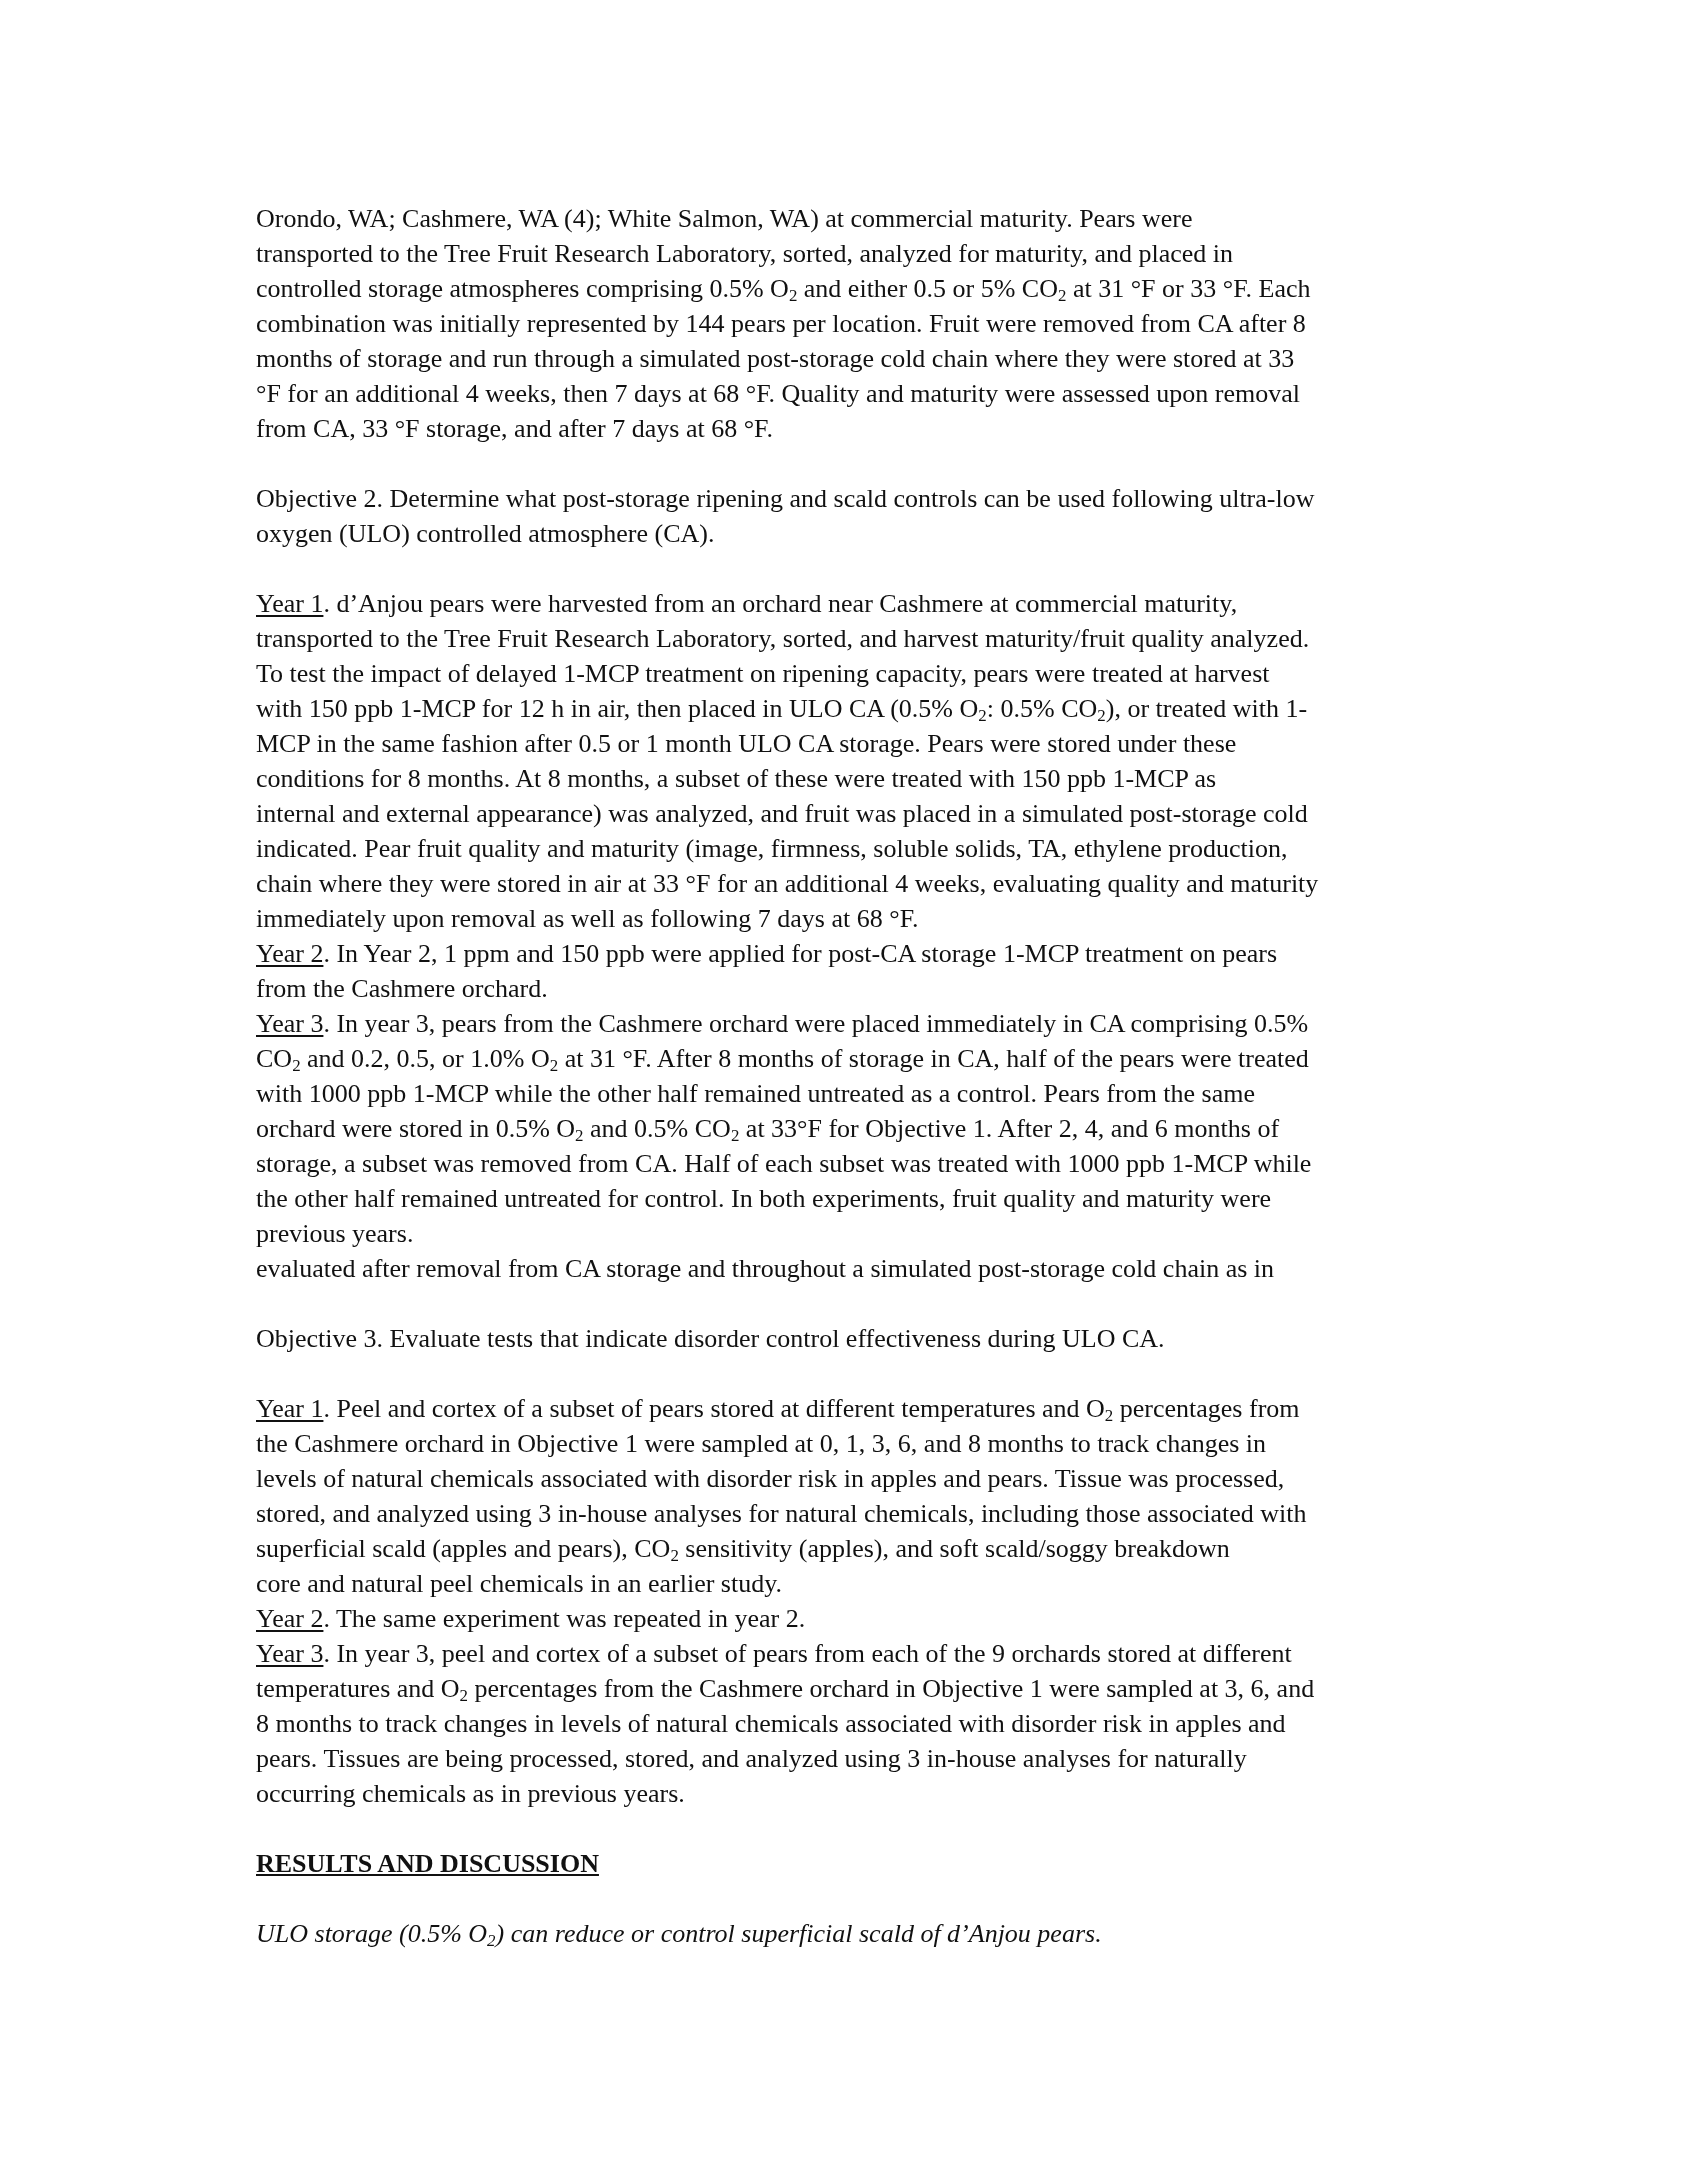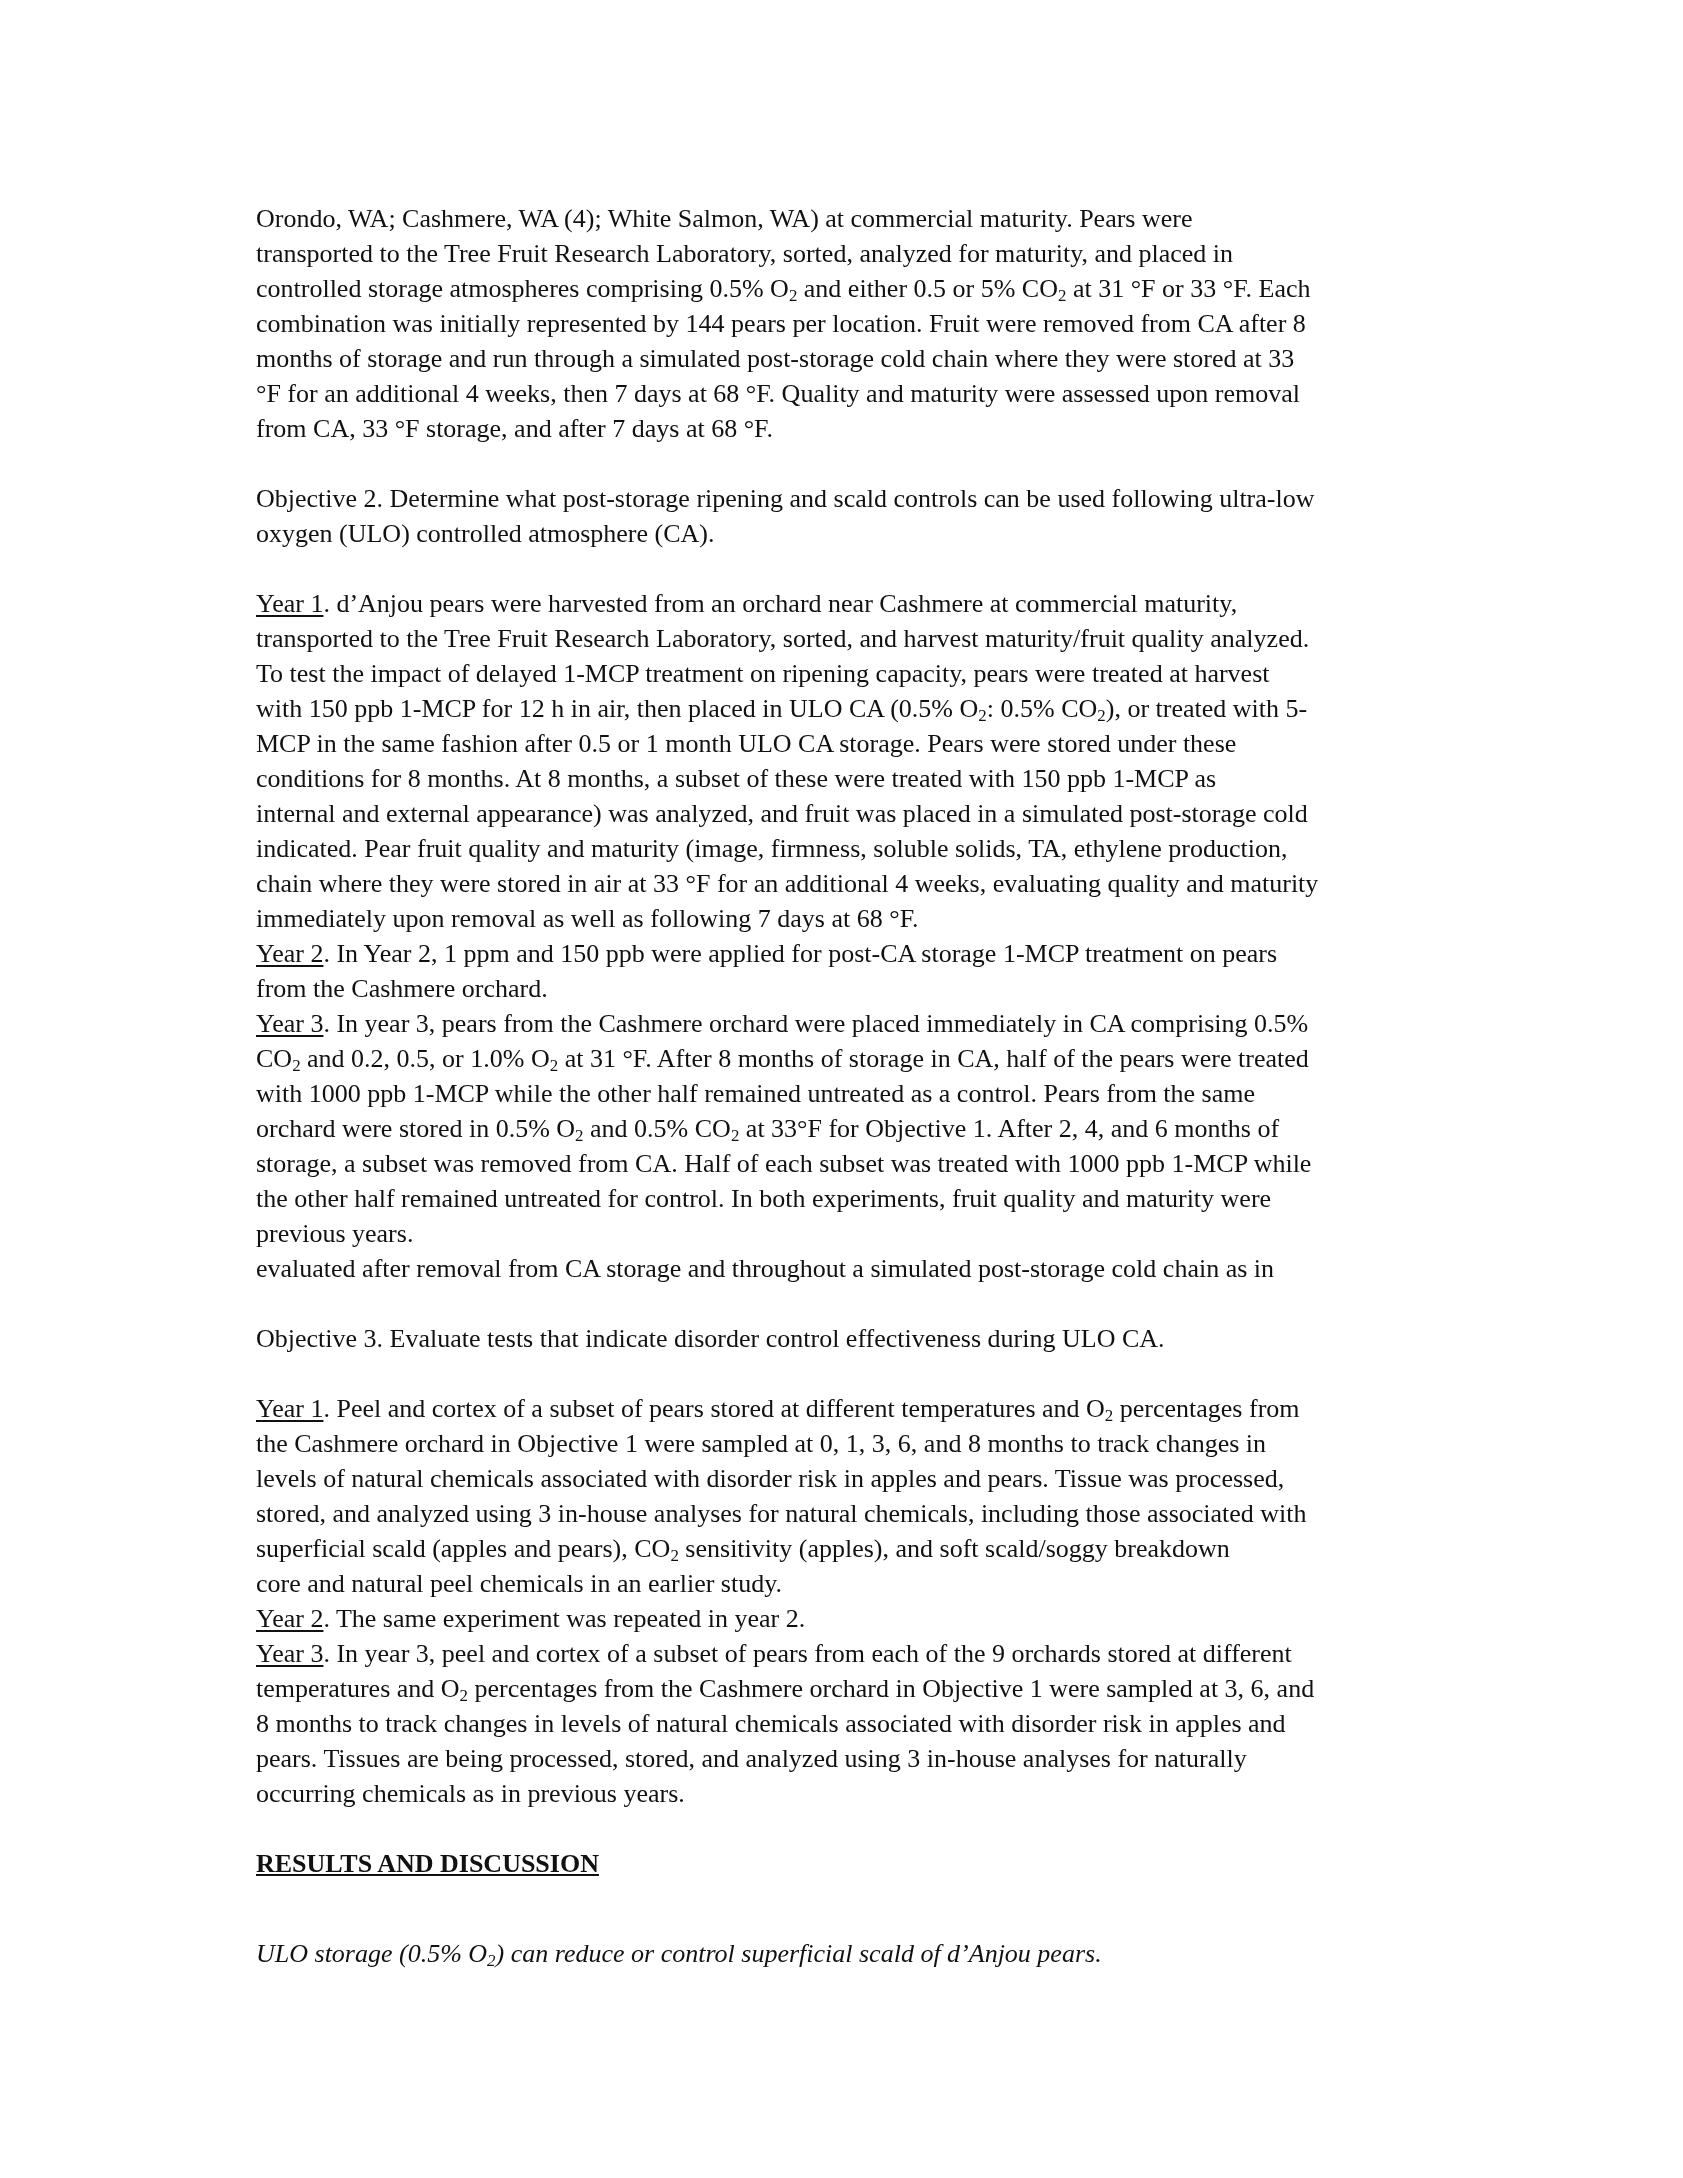--- a/index.html
+++ b/index.html
@@ -7,21 +7,21 @@
   .page {
     position: absolute; left: 256px; top: 201px; width: 1247px;
     font-family: "Liberation Serif", "DejaVu Serif", serif;
     font-size: 26px; line-height: 35px; color: #111111;
   }
   .line { white-space: pre; height: 35px; }
   .blank { height: 35px; }
   .u { text-decoration: underline; text-decoration-thickness: 2px; text-underline-offset: 3px; }
   sub { font-size: 0.65em; vertical-align: -0.22em; line-height: 0; }
   .heading { font-weight: bold; text-decoration: underline; }
-  .italic { font-style: italic; margin-top: 20px; }
+  .italic { font-style: italic; }
 </style>
 </head>
 <body>
 
 <div class="page" id="page">
     <div>
       <div class="line"><span>Orondo, WA; Cashmere, WA (4); White Salmon, WA) at commercial maturity. Pears were</span></div>
       <div class="line"><span>transported to the Tree Fruit Research Laboratory, sorted, analyzed for maturity, and placed in</span></div>
       <div class="line"><span>controlled storage atmospheres comprising 0.5% O</span><sub>2</sub><span> and either 0.5 or 5% CO</span><sub>2</sub><span> at 31 °F or 33 °F. Each</span></div>
       <div class="line"><span>combination was initially represented by 144 pears per location. Fruit were removed from CA after 8</span></div>
@@ -32,21 +32,21 @@
     <div class="blank"></div>
     <div>
       <div class="line"><span>Objective 2. Determine what post-storage ripening and scald controls can be used following ultra-low</span></div>
       <div class="line"><span>oxygen (ULO) controlled atmosphere (CA).</span></div>
     </div>
     <div class="blank"></div>
     <div>
       <div class="line"><span class="u">Year 1</span><span>. d’Anjou pears were harvested from an orchard near Cashmere at commercial maturity,</span></div>
       <div class="line"><span>transported to the Tree Fruit Research Laboratory, sorted, and harvest maturity/fruit quality analyzed.</span></div>
       <div class="line"><span>To test the impact of delayed 1-MCP treatment on ripening capacity, pears were treated at harvest</span></div>
-      <div class="line"><span>with 150 ppb 1-MCP for 12 h in air, then placed in ULO CA (0.5% O</span><sub>2</sub><span>: 0.5% CO</span><sub>2</sub><span>), or treated with 5-</span></div>
+      <div class="line"><span>with 150 ppb 1-MCP for 12 h in air, then placed in ULO CA (0.5% O</span><sub>2</sub><span>: 0.5% CO</span><sub>2</sub><span>), or treated with 1-</span></div>
       <div class="line"><span>MCP in the same fashion after 0.5 or 1 month ULO CA storage. Pears were stored under these</span></div>
       <div class="line"><span>conditions for 8 months. At 8 months, a subset of these were treated with 150 ppb 1-MCP as</span></div>
       <div class="line"><span>internal and external appearance) was analyzed, and fruit was placed in a simulated post-storage cold</span></div>
       <div class="line"><span>indicated. Pear fruit quality and maturity (image, firmness, soluble solids, TA, ethylene production,</span></div>
       <div class="line"><span>chain where they were stored in air at 33 °F for an additional 4 weeks, evaluating quality and maturity</span></div>
       <div class="line"><span>immediately upon removal as well as following 7 days at 68 °F.</span></div>
     </div>
     <div>
       <div class="line"><span class="u">Year 2</span><span>. In Year 2, 1 ppm and 150 ppb were applied for post-CA storage 1-MCP treatment on pears</span></div>
       <div class="line"><span>from the Cashmere orchard.</span></div>

